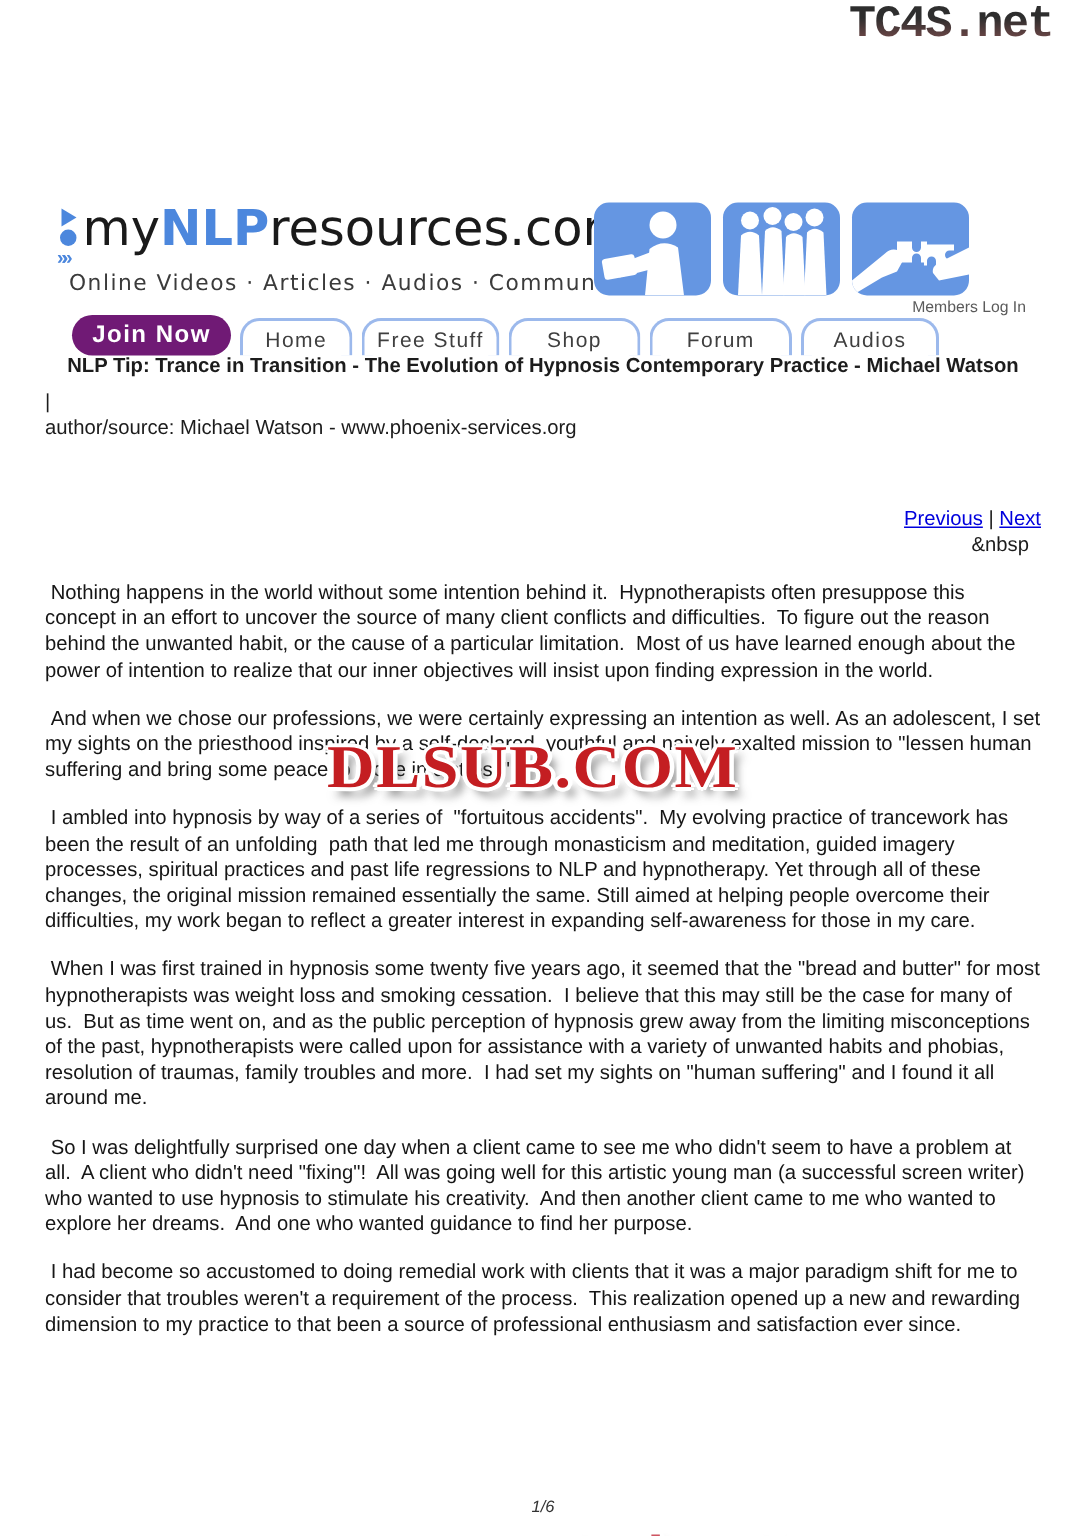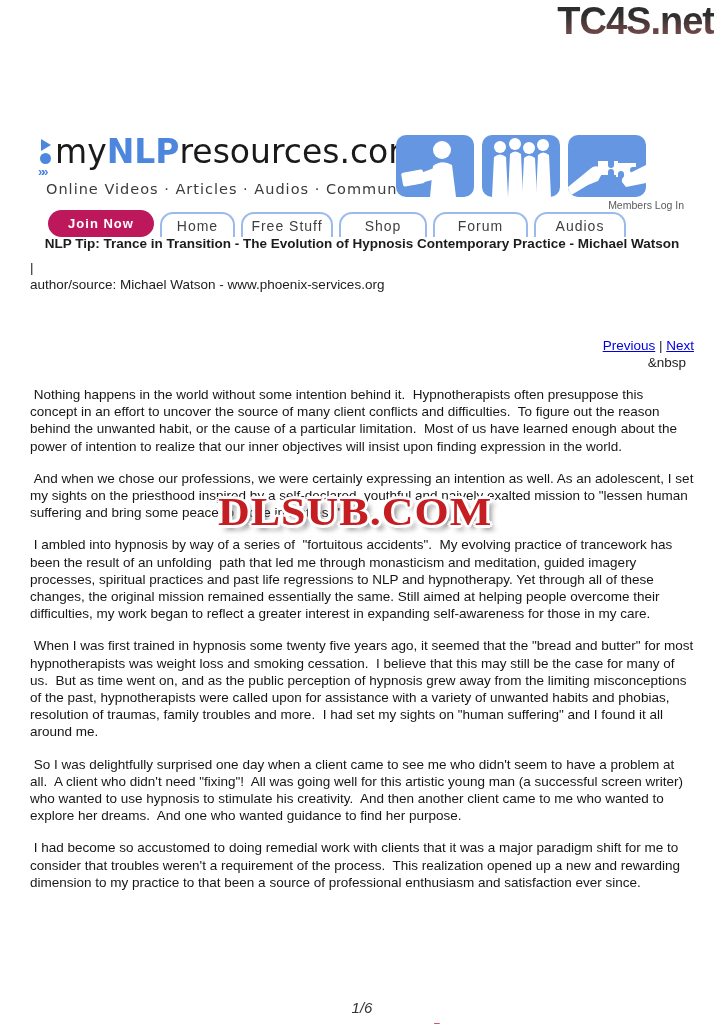--- a/index.html
+++ b/index.html
@@ -4,22 +4,22 @@
 <style>
   * { margin:0; padding:0; box-sizing:border-box; }
   html,body { width:724px; height:1024px; }
   body {
     position:relative; background:#ffffff; overflow:hidden;
     font-family:"Liberation Sans", sans-serif; color:#1c1c1c;
   }
 
   
   .tc4s {
-    position:absolute; top:0px; right:10px;
-    font-family:Liberation Sans, sans-serif; font-weight:bold; font-size:38px; letter-spacing:-1px;
+    position:absolute; top:0px; right:22px;
+    font-family:Liberation Mono, monospace; font-weight:bold; font-size:30px; letter-spacing:-1px;
     background:linear-gradient(#2e2e2e 35%, #8a5353 95%);
     -webkit-background-clip:text; background-clip:text; color:transparent;
   }
 
   
   .header { position:absolute; top:135px; left:38px; width:648px; display:flex; }
   .logo-block { width:352px; }
   .logo-row { display:flex; align-items:flex-start; }
   .logo-icon { width:16px; margin-top:4px; margin-right:4px; display:flex; flex-direction:column; align-items:flex-start; line-height:1; }
   .logo-icon .tri { width:0; height:0; border-left:10px solid #4c87dd; border-top:6px solid transparent; border-bottom:6px solid transparent; margin-left:3px;}
@@ -29,23 +29,23 @@
   .logo-text .accent { color:#4c87dd; font-weight:bold; }
   .tagline { font-family:"DejaVu Sans", sans-serif; font-size:14.5px; color:#3b3b3b; letter-spacing:1px; margin-top:3px; margin-left:8px; white-space:nowrap;}
   .imgstrip { display:flex; gap:8px; margin-left:6px; }
   .imgbox { width:78px; height:62px; background:#6596e2; border-radius:10px; overflow:hidden; flex:none;}
   .imgbox svg { display:block; width:100%; height:100%; }
   .members { position:absolute; top:64px; right:2px; font-size:10.5px; color:#5a5a5a; }
 
   
   .navrow { position:absolute; top:210px; left:48px; display:flex; gap:6px; align-items:flex-end; }
   .join {
-    width:106px; height:27px; background:#be185d; color:#fff; border-radius:15px;
+    width:106px; height:27px; background:#701a75; color:#fff; border-radius:15px;
     display:flex; align-items:center; justify-content:center;
-    font-size:13px; font-weight:bold; letter-spacing:1px;
+    font-size:16px; font-weight:bold; letter-spacing:1px;
   }
   .tab {
     height:25px; background:#fff; border:2px solid #9cb9ec; border-bottom:none;
     border-radius:13px 13px 0 0;
     display:flex; align-items:center; justify-content:center;
     font-size:14px; color:#3f3f3f; letter-spacing:1px;
   }
   .tab.w-home{width:75px}.tab.w-free{width:92px}.tab.w-shop{width:88px}.tab.w-forum{width:95px}.tab.w-search{width:92px}
 
   
@@ -67,21 +67,21 @@
     font-family:"Liberation Serif", serif; font-weight:bold; font-size:44px; letter-spacing:1px;
     color:#c41e22;
     text-shadow:
       -2px -2px 0 #fff, 2px -2px 0 #fff, -2px 2px 0 #fff, 2px 2px 0 #fff,
       -3px 0 0 #fff, 3px 0 0 #fff, 0 -3px 0 #fff, 0 3px 0 #fff,
       5px 6px 6px rgba(60,60,60,0.55);
     transform:scaleY(0.92);
   }
 
   
-  .pagenum { position:absolute; top:999px; left:0; width:724px; text-align:center; font-size:15px; font-style:italic; color:#333; }
+  .pagenum { position:absolute; top:999px; left:0; width:724px; text-align:center; font-size:11px; font-style:italic; color:#333; }
   .traders {
     position:absolute; top:981px; right:6px;
     font-family:"DejaVu Sans", sans-serif; font-weight:bold; font-size:32px; letter-spacing:0px;
     color:#ce5561;
     text-shadow:
       -2px -2px 0 #fff, 2px -2px 0 #fff, -2px 2px 0 #fff, 2px 2px 0 #fff,
       -3px 0 0 #fff, 3px 0 0 #fff, 0 -3px 0 #fff, 0 3px 0 #fff,
       4px 5px 5px rgba(80,80,80,0.6);
     margin-top: 36px;
   }

